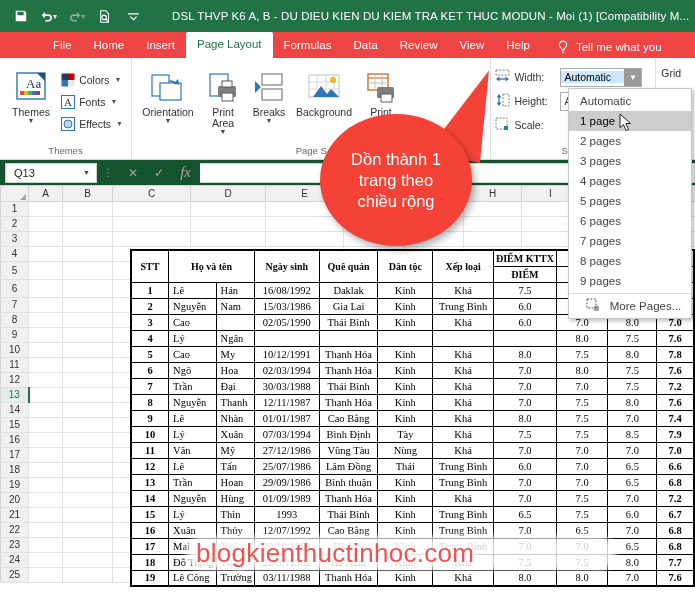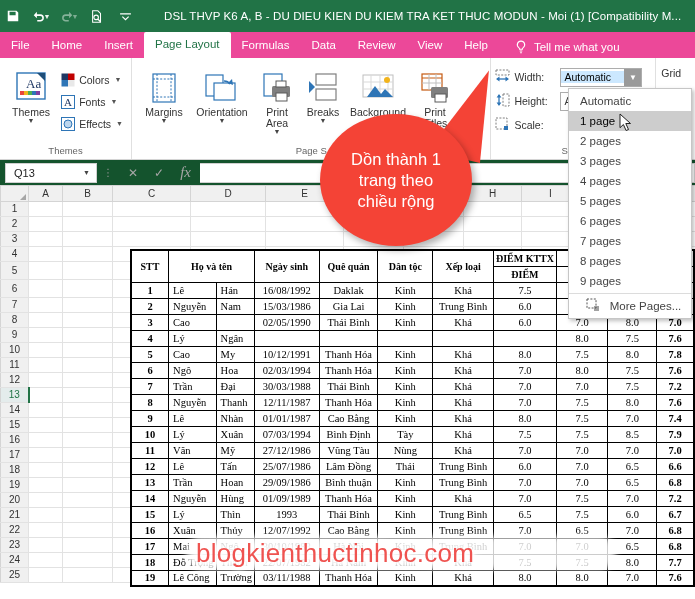--- a/index.html
+++ b/index.html
@@ -6,36 +6,36 @@
   html,body { width:695px; height:599px; overflow:hidden; }
   body {
     font-family: "Liberation Sans", sans-serif;
     background:#fff;
     position:relative;
   }
 
   
   .titlebar {
     height:32px; background:#217346; display:flex; align-items:center;
-    color:#fff; position:relative;
+    padding-left:8px; color:#fff; position:relative;
   }
   .qat { display:flex; align-items:center; gap:2px; }
   .qat-btn {
     width:26px; height:24px; display:flex; align-items:center; justify-content:center;
     color:#fff;
   }
   .qat-btn.dim { opacity:.45; }
   .qat-caret { font-size:7px; margin-left:-2px; opacity:.9; }
   .title-text {
     margin-left:26px; font-size:11.5px; color:#ffffff; white-space:nowrap;
     overflow:hidden; letter-spacing:.1px;
   }
 
   
-  .tabsbar { height:26px; background:#ec4899; display:flex; align-items:flex-end; position:relative; }
+  .tabsbar { height:26px; background:#ef4444; display:flex; align-items:flex-end; position:relative;padding-left:42px; }
   .tab {
     font-size:11.5px; color:#fff; padding:4px 11px 6px; white-space:nowrap;
     line-height:14px;
   }
   .tab.active { background:#fff; color:#217346; border-radius:2px 2px 0 0; padding:5px 11px 7px; }
   .tellme { display:flex; align-items:center; gap:7px; margin-left:16px; padding-bottom:4px;}
   .tellme-text { font-size:11.5px; color:#fff; white-space:nowrap; }
   .bulb { width:12px; height:14px; }
 
   
@@ -281,30 +281,20 @@
           <span>Effects</span>
           <span class="car">▼</span>
         </div>
       </div>
     </div>
     <div class="rgroup-label">Themes</div>
   </div>
 
   <div class="rgroup" style="width:362px;">
     <div class="rgroup-body" style="gap:0;">
-      <div class="bigbtn">
-        <span class="ico">
-          <svg width="32" height="34" viewBox="0 0 32 34">
-              <rect x="5" y="2" width="22" height="28" fill="#fff" stroke="#2e75b6" stroke-width="1.2"></rect>
-              <path stroke="#2e75b6" stroke-width="1" stroke-dasharray="2 1.6" d="M9 2v28M23 2v28M5 7h22M5 25h22"></path>
-            </svg>
-        </span>
-        <span>Margins</span>
-        <span class="dcar">▼</span>
-      </div>
       <div class="bigbtn" style="width:62px;">
         <span class="ico">
           <svg width="36" height="34" viewBox="0 0 36 34">
               <rect x="2" y="3" width="17" height="21" fill="#fff" stroke="#2e75b6" stroke-width="1.2"></rect>
               <rect x="10" y="11" width="21" height="17" fill="#fff" stroke="#2e75b6" stroke-width="1.2"></rect>
               <path fill="none" stroke="#2e75b6" stroke-width="1.6" d="M20 9a7 7 0 0 1 6 3"></path>
               <path fill="#2e75b6" d="M28 7l1 6-5-2z"></path>
             </svg>
         </span>
         <span>Orientation</span>

